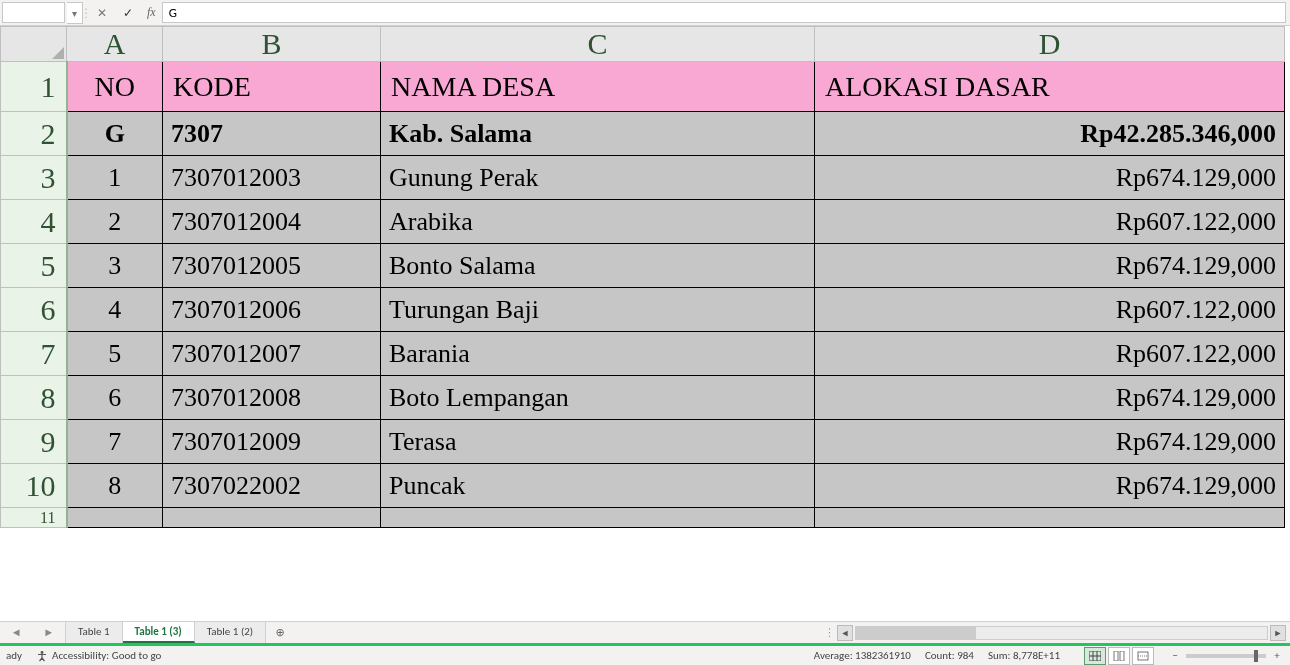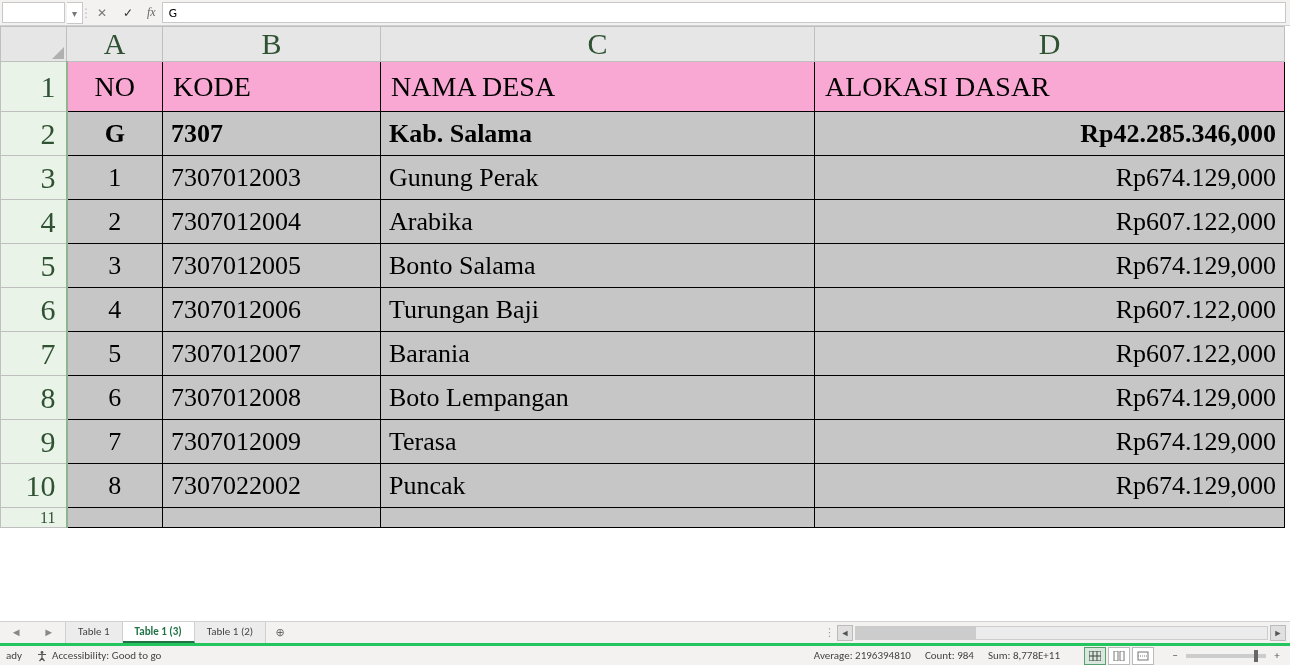--- a/index.html
+++ b/index.html
@@ -382,21 +382,21 @@
   <span>ady</span>
   <div class="acc">
     <svg width="12" height="12" viewBox="0 0 12 12">
       <circle cx="6" cy="2.5" r="1.4" fill="#555"></circle>
       <path d="M2 4.5 L10 4.5 M6 4.5 L6 8 M6 8 L3.5 11 M6 8 L8.5 11" stroke="#555" stroke-width="1.2" fill="none"></path>
     </svg>
     <span>Accessibility: Good to go</span>
   </div>
   <div class="spacer"></div>
   <div class="stats">
-    <span><span>Average:</span> <span>2196394810</span></span>
+    <span><span>Average:</span> <span>1382361910</span></span>
     <span><span>Count:</span> <span>984</span></span>
     <span><span>Sum:</span> <span>8,778E+11</span></span>
   </div>
   <div style="display:flex;gap:2px;margin-left:10px;">
     <div class="view-btn active">
       <svg width="12" height="10">
           <rect x="0" y="0" width="12" height="10" fill="none" stroke="#444"></rect>
           <line x1="4" y1="0" x2="4" y2="10" stroke="#444"></line>
           <line x1="8" y1="0" x2="8" y2="10" stroke="#444"></line>
           <line x1="0" y1="5" x2="12" y2="5" stroke="#444"></line>

